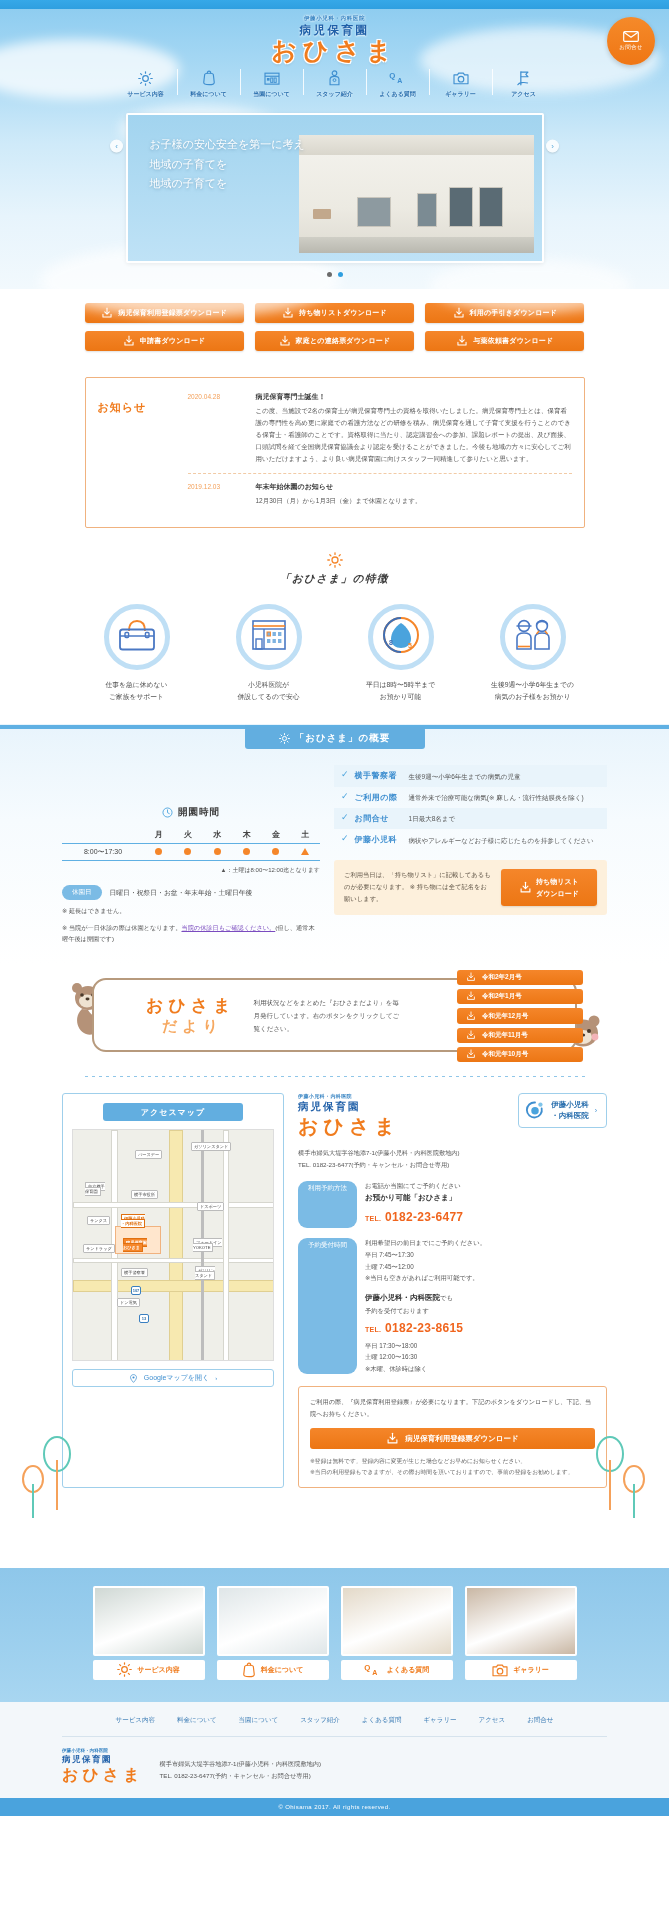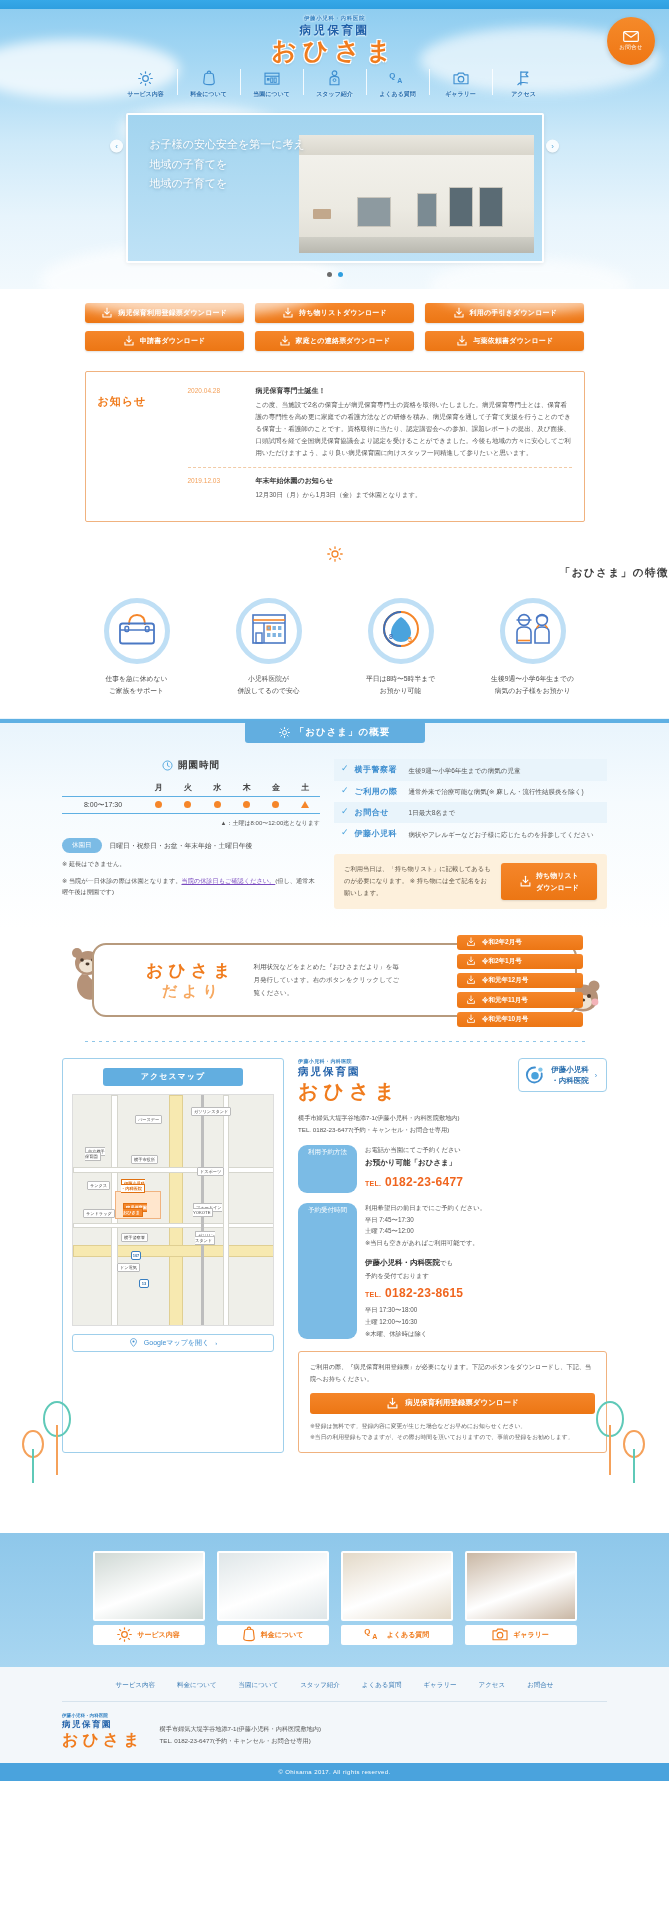--- a/index.html
+++ b/index.html
@@ -130,35 +130,35 @@
     background: linear-gradient(180deg,#f5862a,#ec7614);
     border-radius: 3px; height: 20px; display: flex; align-items: center;
     justify-content: center; gap: 5px; cursor: pointer;
     box-shadow: 0 1px 2px rgba(0,0,0,.13);
   }
   .dl-btn .t { color: #fff; font-size: 7px; font-weight: 700; letter-spacing: .2px; }
   .dl-ico { display: flex; align-items: center; }
 
   
   .news {
-    width: 500px; margin: 10px auto 0; border: 1px solid #f0b27f;
+    width: 500px; margin: 16px auto 0; border: 1px solid #f0b27f;
     border-radius: 2px; padding: 10px 12px 12px; display: flex; gap: 16px;
   }
   .news-title { color: #f07c1e; font-size: 11px; font-weight: 700; width: 74px; padding-top: 12px; letter-spacing: 1px;}
   .news-list { flex: 1; }
   .news-item { display: flex; gap: 10px; padding: 4px 0 8px; }
   .news-item + .news-item { border-top: 1px dashed #f2cba6; padding-top: 8px; }
   .news-date { color: #f3a05a; font-size: 6.5px; width: 58px; flex-shrink: 0; padding-top: 1px; }
   .news-body { flex: 1; }
   .news-head { font-size: 7px; font-weight: 700; color: #3e3e3e; margin-bottom: 3px; }
   .news-text { font-size: 6.5px; line-height: 1.85; color: #555; }
 
   
   .features { background: #fff; padding: 24px 0 22px; }
-  .sec-head { text-align: right; }
+  .sec-head { text-align: center; font-style: italic; }
   .sun-sm { margin: 0 auto 4px; display: block; }
   .sec-title { font-size: 10.5px; font-weight: 700; color: #3c3c3c; letter-spacing: 1.5px; }
   .feat-row { display: flex; justify-content: center; gap: 32px; margin-top: 18px; }
   .feat { width: 100px; text-align: center; }
   .feat-circle {
     width: 66px; height: 66px; border-radius: 50%; margin: 0 auto;
     border: 5px solid #bfdff5; background: #fff;
     display: flex; align-items: center; justify-content: center;
   }
   .feat-cap { font-size: 6.8px; line-height: 1.7; color: #4b4b4b; margin-top: 9px; }
@@ -166,21 +166,21 @@
   
   .overview { background: linear-gradient(180deg,#e8f4fc 0%, #f6fbfe 40%, #ffffff 100%); padding-top: 1px; }
   .ov-bar { height: 4px; background: #5fb0e3; }
   .ov-tab {
     width: 180px; margin: 0 auto; background: #62aee0; border-radius: 3px;
     color: #fff; font-size: 9.5px; font-weight: 700; letter-spacing: 1px;
     height: 22px; display: flex; align-items: center; justify-content: center; gap: 5px;
     position: relative; top: -2px;
   }
   .ov-body { display: flex; gap: 14px; width: 545px; margin: 14px auto 0; padding-bottom: 20px; }
-  .ov-left { width: 258px; }
+  .ov-left { width: 258px; margin-top: 41px; }
   .ov-right { flex: 1; }
 
   .hours-title { display: flex; align-items: center; justify-content: center; gap: 5px; margin-bottom: 7px; }
   .hours-title .t { font-size: 9.5px; font-weight: 700; color: #3c3c3c; letter-spacing: 1px; }
   table.hours { width: 100%; border-collapse: collapse; }
   table.hours th, table.hours td { font-size: 7px; text-align: center; color: #444; padding: 3px 0; }
   table.hours th:first-child, table.hours td:first-child { width: 82px; text-align: center; }
   table.hours thead th { font-weight: 700; font-size: 8px; }
   table.hours tbody tr { border-top: 1px solid #5fb0e3; border-bottom: 1px solid #5fb0e3; }
   .d-circle { display: inline-block; width: 7px; height: 7px; border-radius: 50%; background: #f5862a; }

